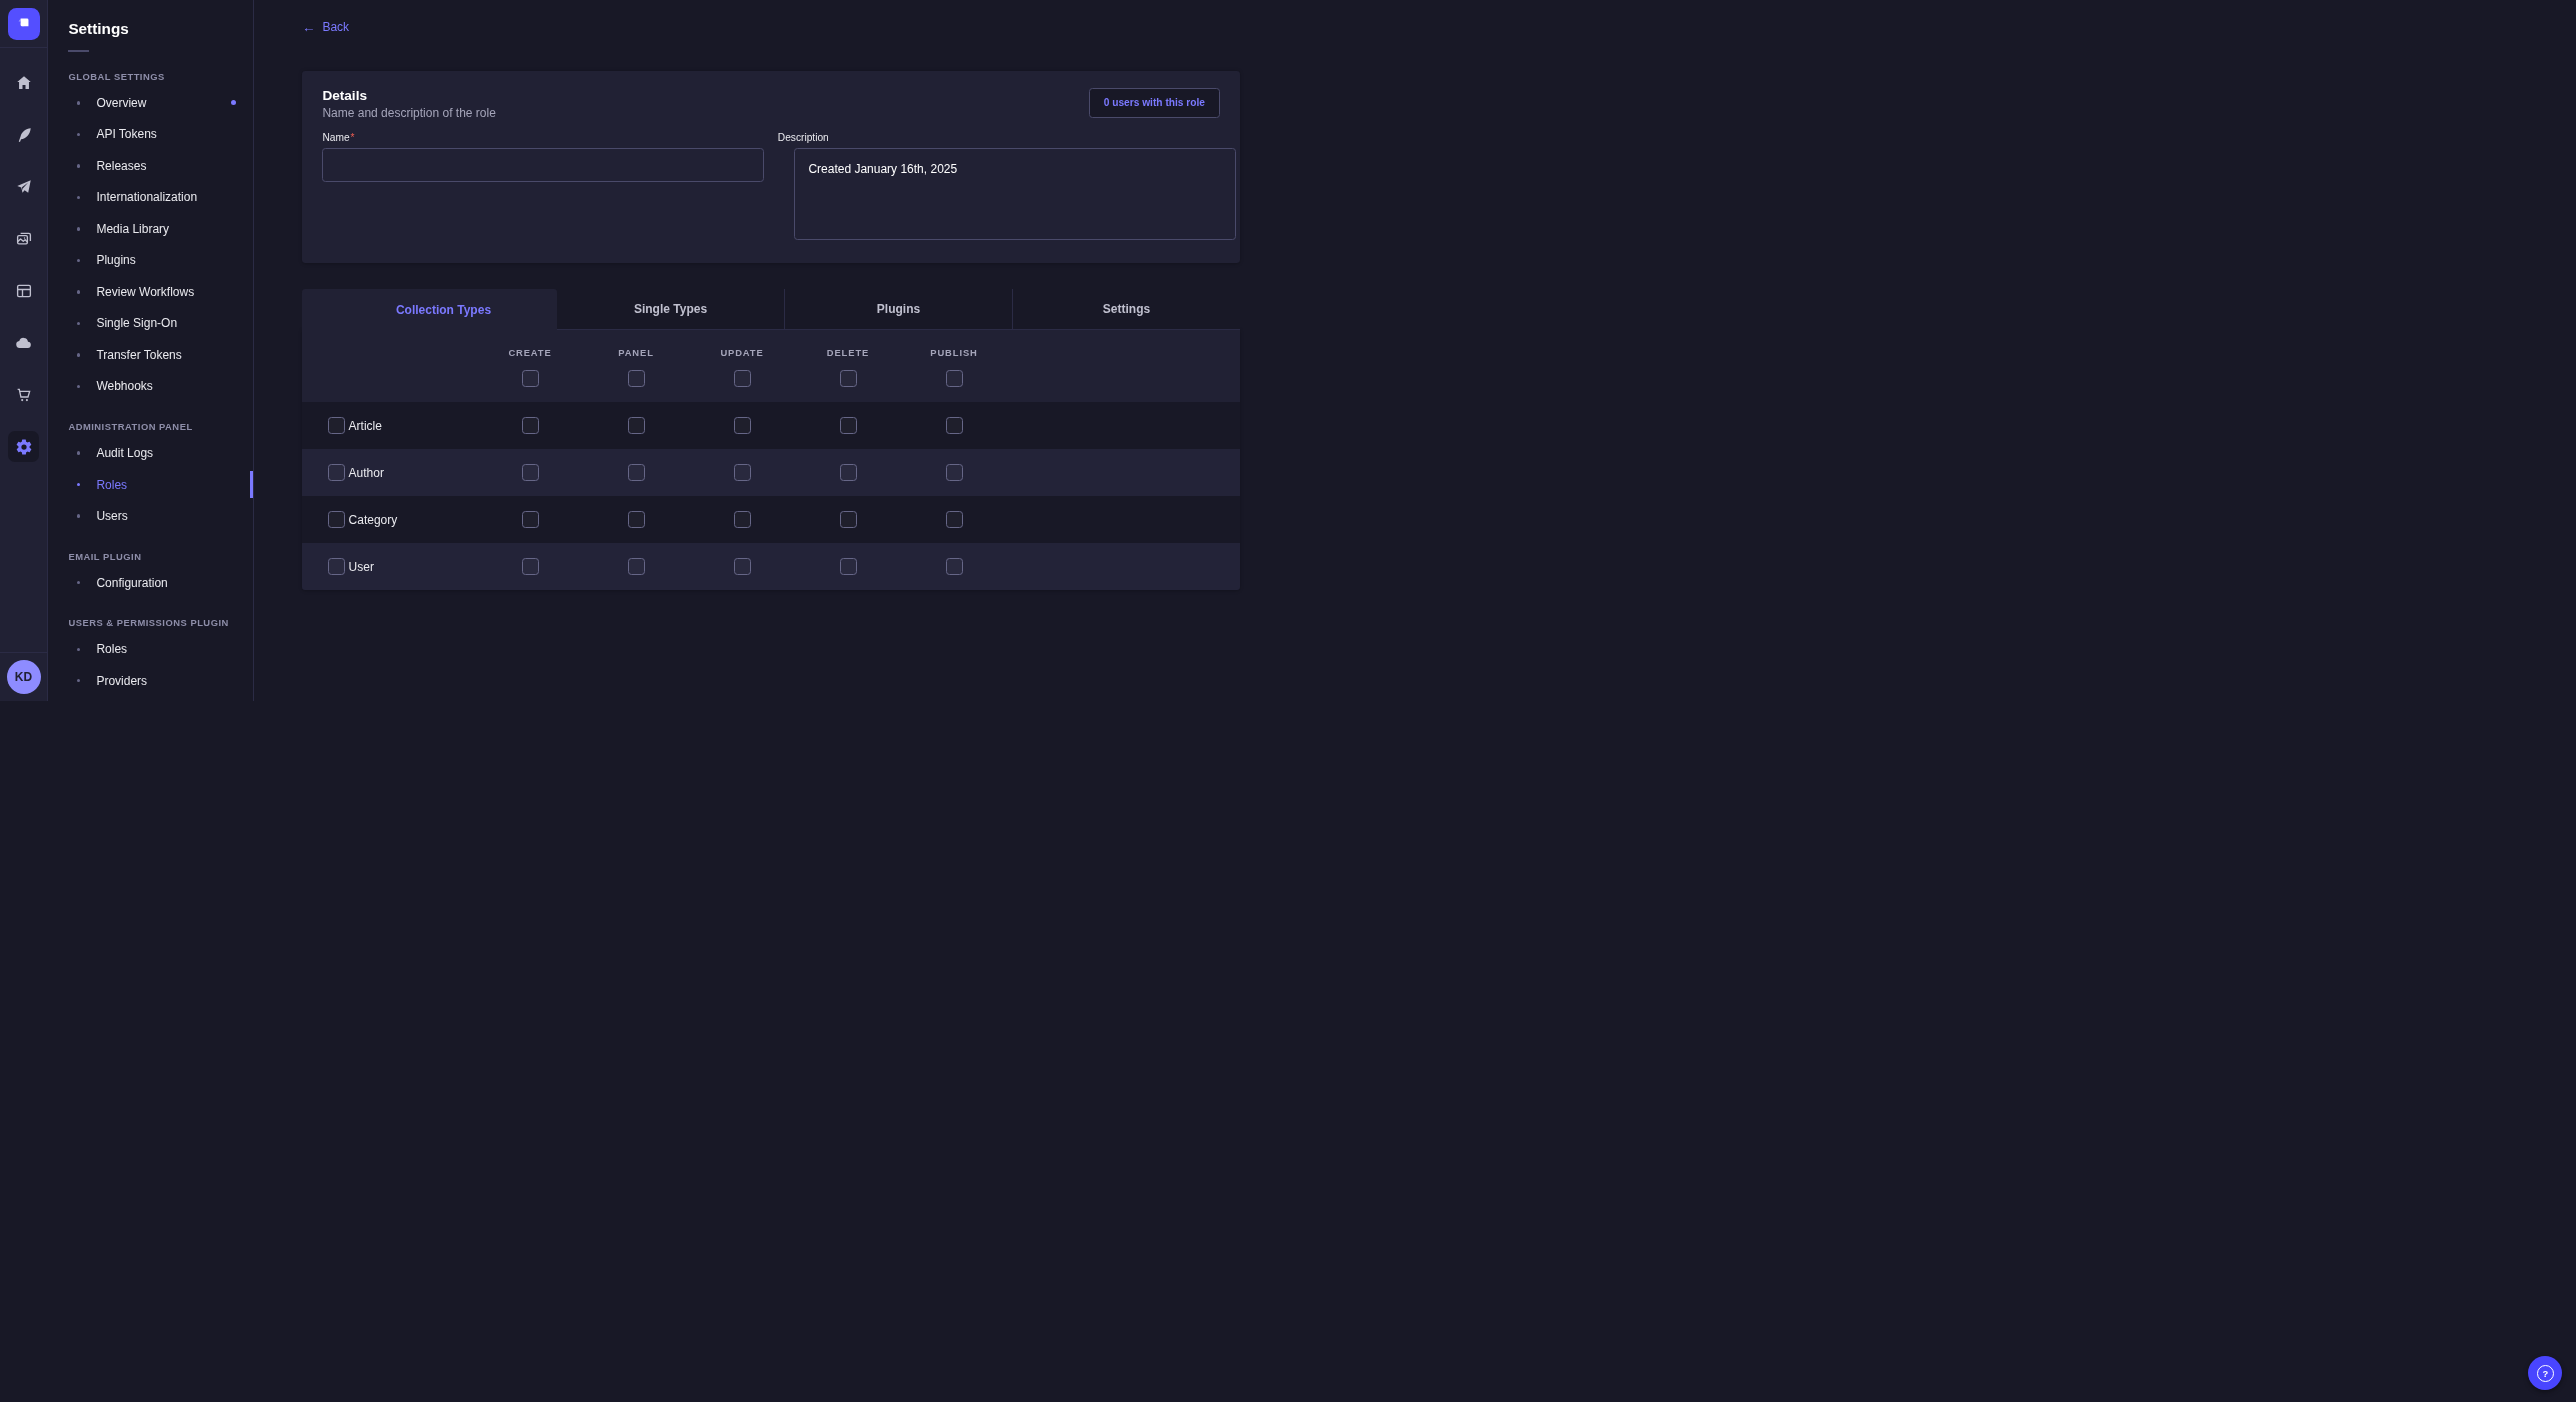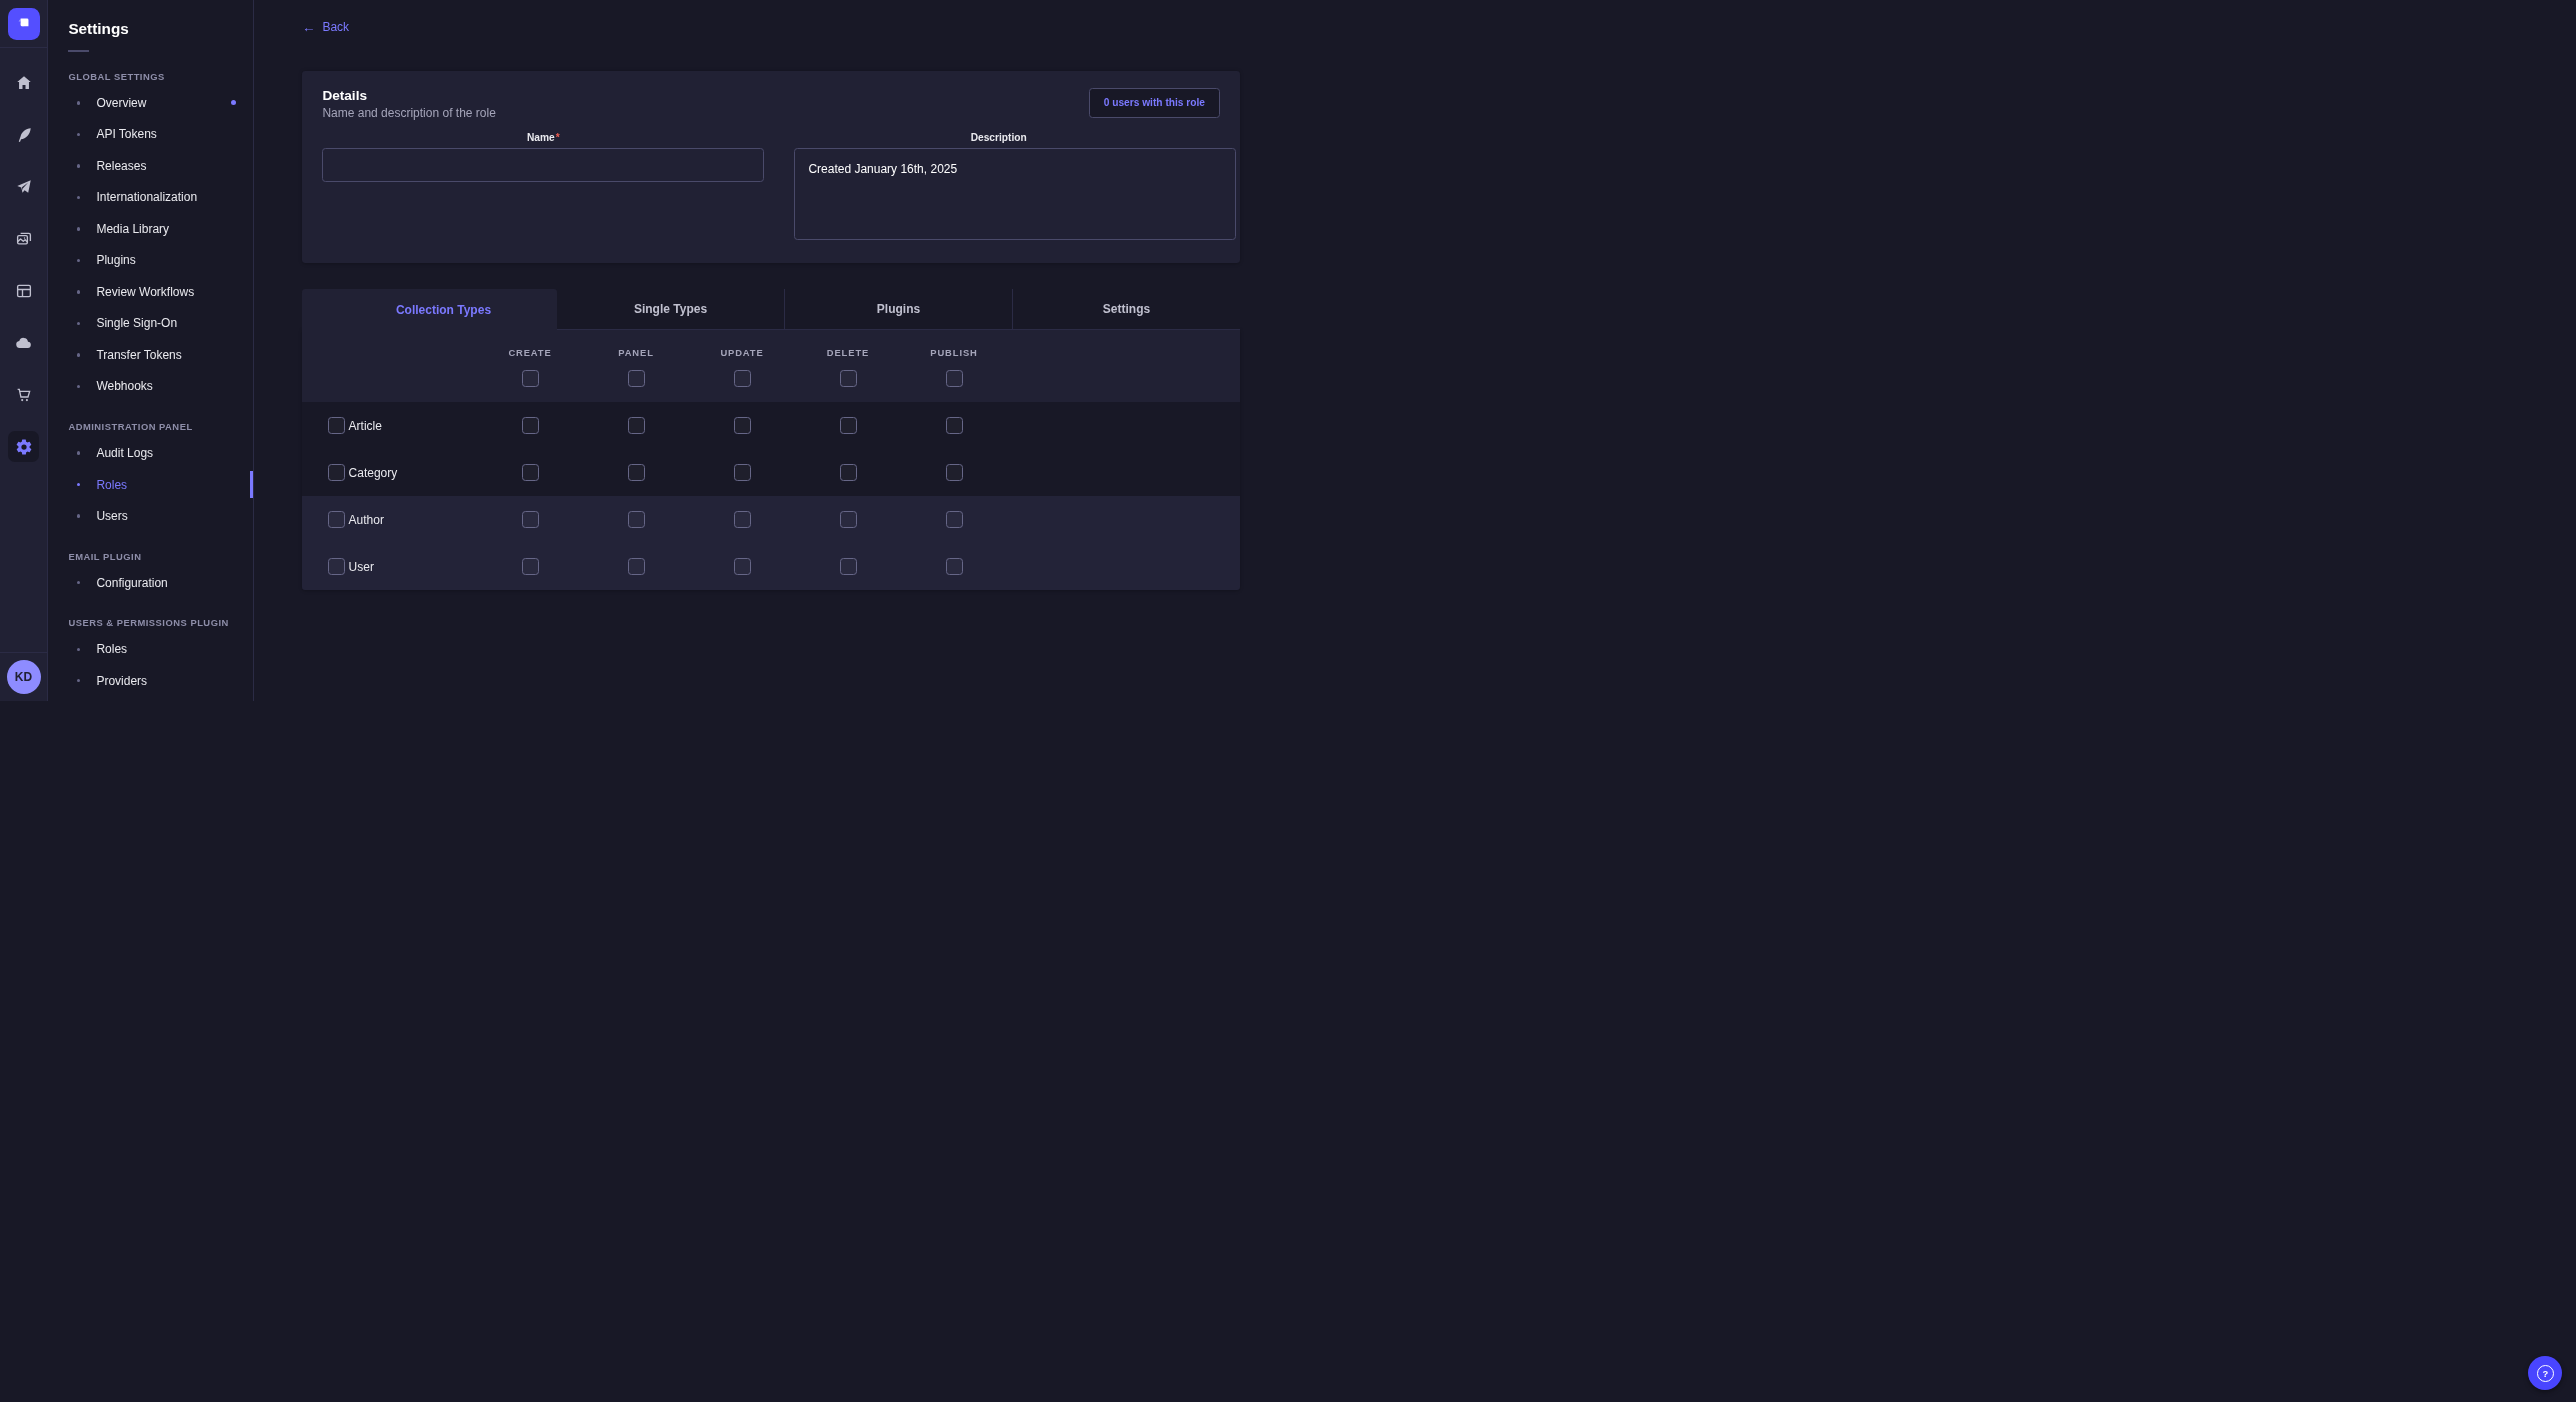--- a/index.html
+++ b/index.html
@@ -69,21 +69,21 @@
 
   
   .details-card{margin-top:36px;background:var(--surface);border-radius:3.4px;padding:17px 20.4px 20.4px;
                 box-shadow:0 0.9px 3.4px rgba(0,0,0,.25);}
   .card-head{display:flex;align-items:flex-start;justify-content:space-between;}
   .card-title{font-size:13.6px;font-weight:bold;}
   .card-subtitle{font-size:12px;color:var(--txt-soft);margin-top:3.4px;}
   .users-btn{background:var(--bg);border:0.9px solid var(--border-strong);border-radius:3.4px;
              color:var(--primary-light);font-size:10.2px;font-weight:bold;padding:8.5px 13.6px;cursor:pointer;}
   .fields{display:grid;grid-template-columns:1fr 1fr;gap:13.6px;margin-top:12px;}
-  .field-label{font-size:10.2px;font-weight:bold;color:#eaeaef;margin-bottom:5.1px;text-align:center;}
+  .field-label{font-size:10.2px;font-weight:normal;color:#eaeaef;margin-bottom:5.1px;}
   .req{color:var(--danger);margin-left:0.9px;}
   .text-input{width:100%;height:34px;background:var(--surface);border:0.9px solid var(--border-strong);
               border-radius:3.4px;color:var(--txt);font-size:12px;padding:0 13.6px;outline:none;
               font-family:inherit;}
   .textarea{width:100%;height:92px;background:var(--surface);border:0.9px solid var(--border-strong);
             border-radius:3.4px;color:var(--txt);font-size:12px;padding:12px 13.6px;outline:none;
             resize:none;font-family:inherit;line-height:1.4;margin-left:16px;}
 
   
   .tabs-row{display:flex;margin-top:25.6px;height:41px;}
@@ -374,46 +374,46 @@
                 <span class="checkbox"></span>
               </div>
               <div class="cell-center">
                 <span class="checkbox"></span>
               </div>
               <div class="cell-center">
                 <span class="checkbox"></span>
               </div>
               <div></div>
             </div>
+            <div class="perm-grid perm-row light">
+              <div class="name-cell">
+                <span class="checkbox"></span>
+                <span class="row-label">Author</span>
+              </div>
+              <div class="cell-center">
+                <span class="checkbox"></span>
+              </div>
+              <div class="cell-center">
+                <span class="checkbox"></span>
+              </div>
+              <div class="cell-center">
+                <span class="checkbox"></span>
+              </div>
+              <div class="cell-center">
+                <span class="checkbox"></span>
+              </div>
+              <div class="cell-center">
+                <span class="checkbox"></span>
+              </div>
+              <div></div>
+            </div>
             <div class="perm-grid perm-row dark">
               <div class="name-cell">
                 <span class="checkbox"></span>
                 <span class="row-label">Category</span>
-              </div>
-              <div class="cell-center">
-                <span class="checkbox"></span>
-              </div>
-              <div class="cell-center">
-                <span class="checkbox"></span>
-              </div>
-              <div class="cell-center">
-                <span class="checkbox"></span>
-              </div>
-              <div class="cell-center">
-                <span class="checkbox"></span>
-              </div>
-              <div class="cell-center">
-                <span class="checkbox"></span>
-              </div>
-              <div></div>
-            </div>
-            <div class="perm-grid perm-row light">
-              <div class="name-cell">
-                <span class="checkbox"></span>
-                <span class="row-label">Author</span>
               </div>
               <div class="cell-center">
                 <span class="checkbox"></span>
               </div>
               <div class="cell-center">
                 <span class="checkbox"></span>
               </div>
               <div class="cell-center">
                 <span class="checkbox"></span>
               </div>

